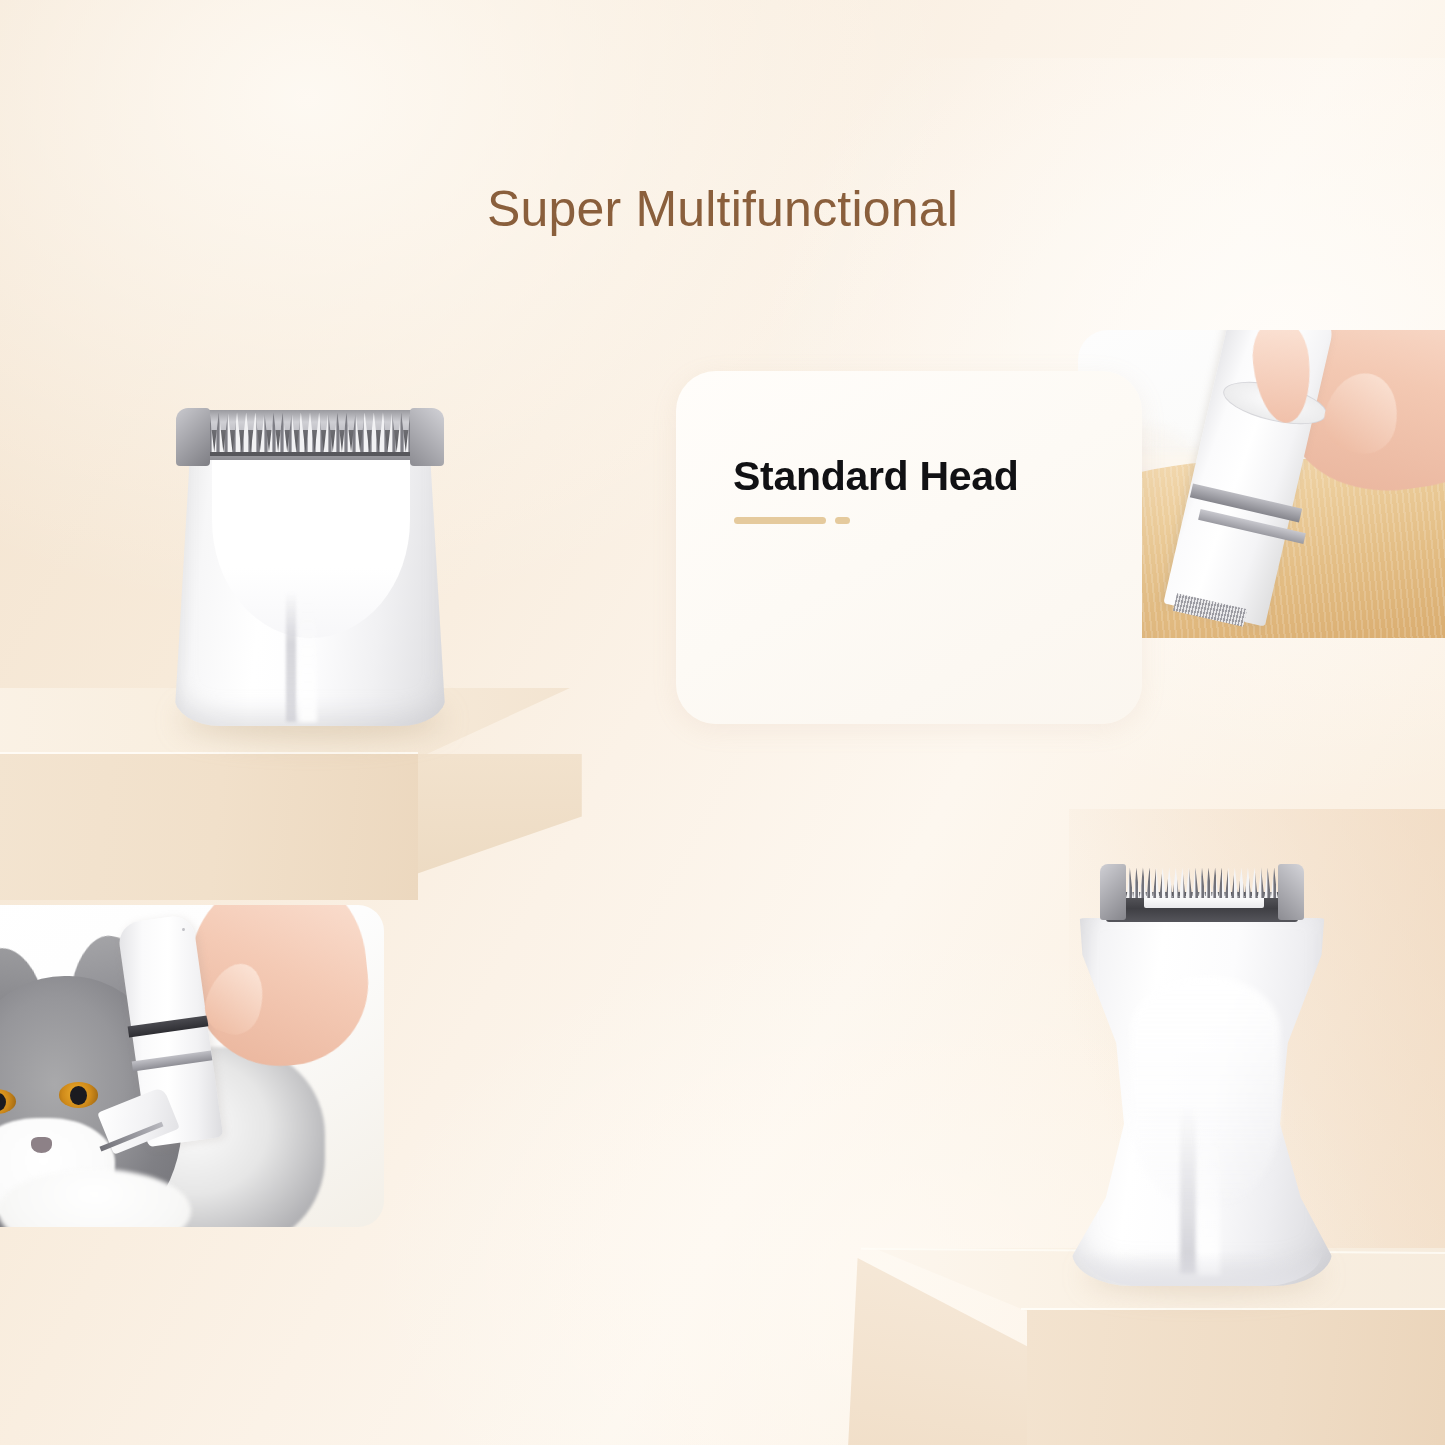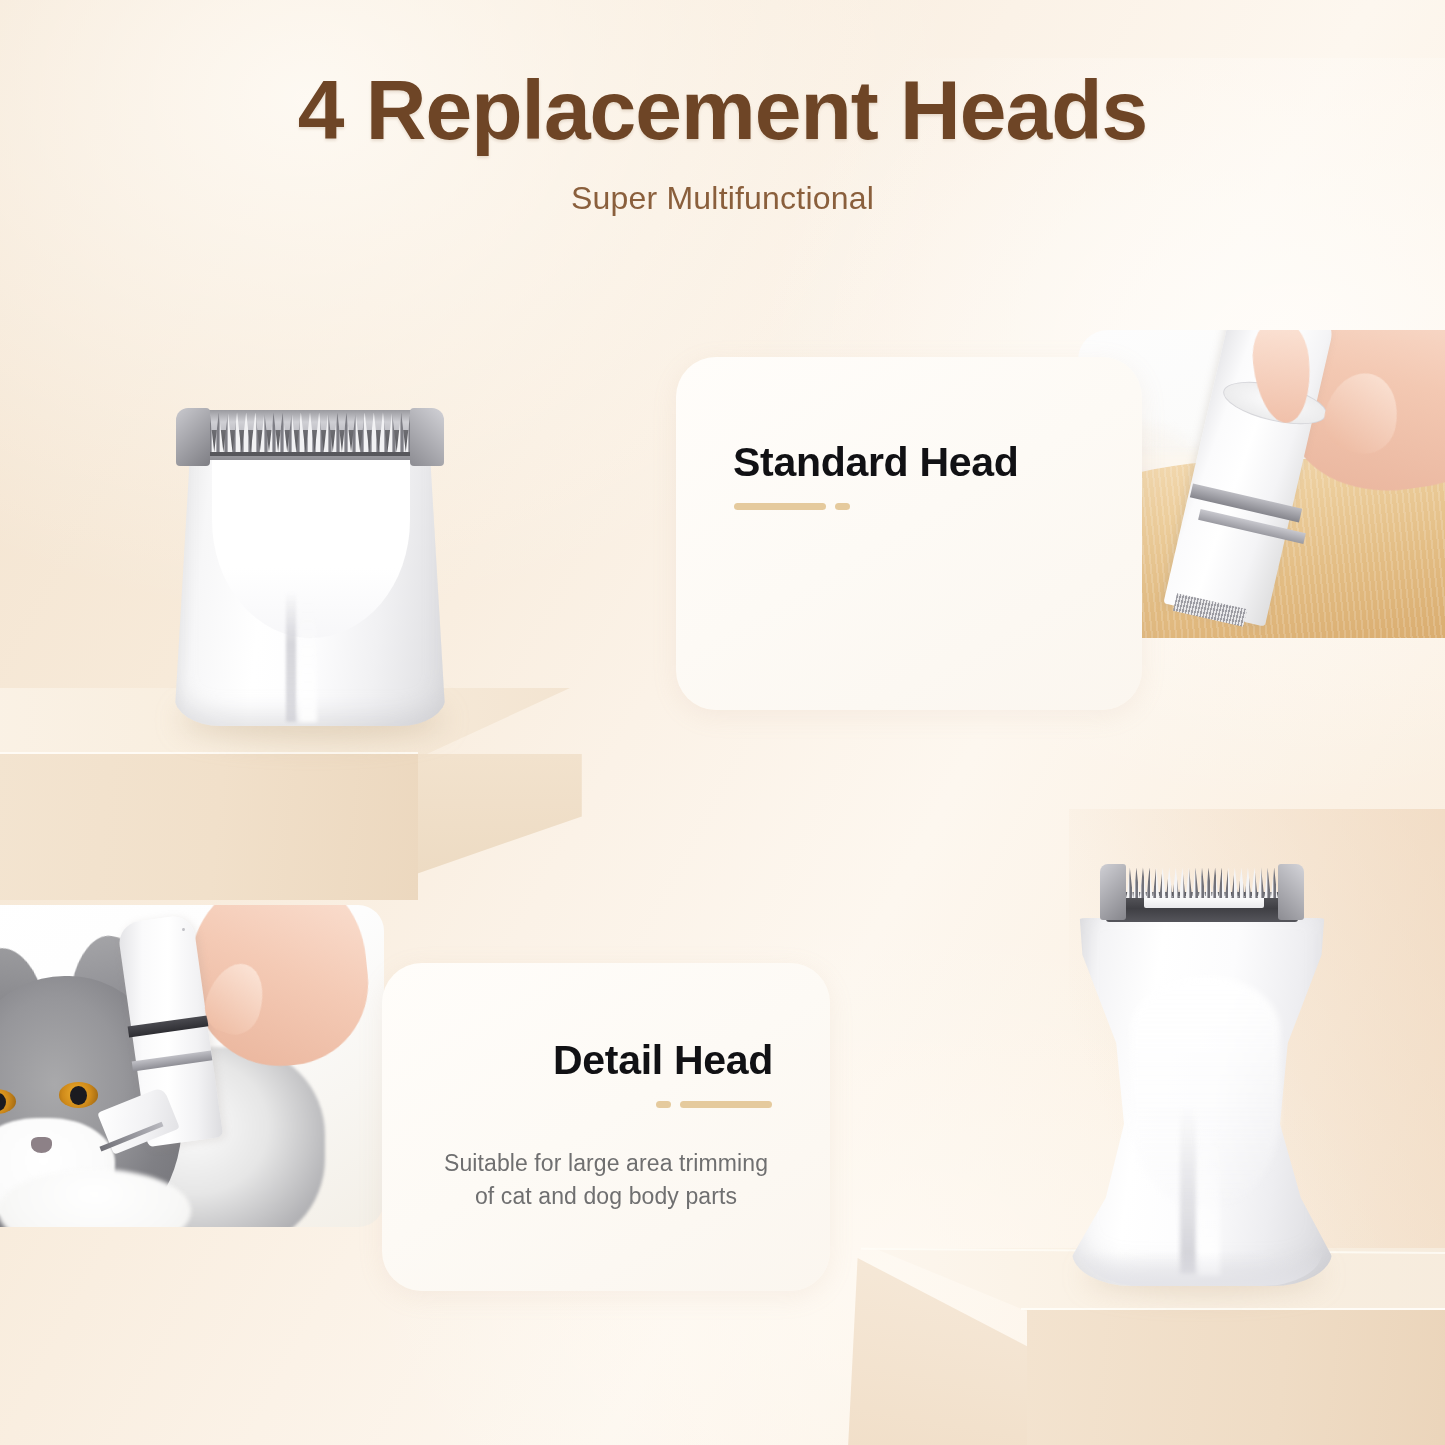--- a/index.html
+++ b/index.html
@@ -20,21 +20,21 @@
   .bg-glow-3{position:absolute;left:26%;bottom:-12%;width:70%;height:48%;
     background:radial-gradient(ellipse at 50% 50%,rgba(255,251,245,.72) 0%,rgba(253,246,236,0) 72%);}
   .bg-warm-r{position:absolute;right:0;top:56%;width:26%;height:48%;
     background:linear-gradient(250deg,rgba(235,206,176,.55) 0%,rgba(243,224,202,0) 72%);}
 
   
   .title{position:absolute;left:0;right:0;top:62px;text-align:center;
     font-size:84px;font-weight:700;letter-spacing:-1px;color:#6e4526;
     text-shadow:0 2px 3px rgba(120,80,44,.16);}
   .subtitle{position:absolute;left:0;right:0;top:180px;text-align:center;
-    font-size:32px;font-weight:400;color:#8a5f3c;letter-spacing:.2px;}
+    font-size:50px;font-weight:400;color:#8a5f3c;letter-spacing:.2px;}
 
   
   .pedestal{position:absolute;}
   .ped-left{left:-120px;top:688px;width:690px;height:210px;}
   .ped-left .top{position:absolute;left:0;top:0;width:100%;height:70px;
     background:linear-gradient(92deg,#fbf3e8 0%,#f8eddd 58%,#f3e4d1 100%);
     clip-path:polygon(0 0,100% 0,78% 100%,0 100%);}
   .ped-left .face{position:absolute;left:0;top:66px;width:78%;height:146px;
     background:linear-gradient(96deg,#f4e6d3 0%,#f1e0ca 62%,#ecd8bf 100%);}
   .ped-left .side{position:absolute;left:calc(78% - 2px);top:66px;width:24%;height:120px;
@@ -219,21 +219,21 @@
     background:linear-gradient(120deg,#ffffff 0%,#f2f2f4 60%,#e2e2e5 100%);
     border-radius:4px 10px 4px 4px;transform:rotate(-22deg);}
   .cat-clip-edge{position:absolute;left:32%;top:71%;width:16%;height:1.6%;
     background:linear-gradient(90deg,#6f6f76,#b9b9bf);transform:rotate(-22deg);}
   .cat-dot{position:absolute;left:52%;top:7%;width:3px;height:3px;border-radius:50%;
     background:#c2c2c7;transform:rotate(-8deg);}
 
   
   .card{position:absolute;background:linear-gradient(150deg,#fffdfa 0%,#fdfaf5 48%,#fbf6ef 100%);
     box-shadow:0 6px 26px rgba(196,168,136,.12);}
-  .card-standard{left:676px;top:357px;width:466px;height:353px;border-radius:40px;}
+  .card-standard{left:676px;top:371px;width:466px;height:353px;border-radius:40px;}
   .card-detail{left:382px;top:963px;width:448px;height:328px;border-radius:40px;}
 
   .card-head{position:absolute;font-size:41px;font-weight:700;color:#111114;letter-spacing:-.3px;}
   .card-desc{position:absolute;font-size:23px;line-height:33px;color:#6f6f70;letter-spacing:.1px;}
 
   .cs-head{left:57px;top:82px;}
   .cs-rule{position:absolute;left:58px;top:146px;display:flex;gap:9px;align-items:center;}
   .cs-desc{left:58px;top:192px;}
 
   .cd-head{right:57px;top:74px;}
@@ -247,21 +247,20 @@
 <body>
 
 <div class="stage">
 
   <div class="bg-base"></div>
   <div class="bg-glow-1"></div>
   <div class="bg-glow-2"></div>
   <div class="bg-glow-3"></div>
   <div class="bg-warm-r"></div>
 
-  <div class="title">4 Replacement Heads</div>
   <div class="subtitle">Super Multifunctional</div>
 
   <div class="pedestal ped-left">
     <div class="top"></div>
     <div class="side"></div>
     <div class="face"></div>
     <div class="edge"></div>
   </div>
 
   <div class="prod-shadow" style="left:180px;top:700px;width:264px;height:40px;background:rgba(186,160,128,.34);"></div>
@@ -318,31 +317,20 @@
     <div class="cat-hand"></div>
     <div class="cat-clip"></div>
     <div class="cat-clip-band"></div>
     <div class="cat-clip-band2"></div>
     <div class="cat-clip-blade"></div>
     <div class="cat-clip-edge"></div>
     <div class="cat-thumb"></div>
     <div class="cat-dot"></div>
   </div>
 
-  <div class="card card-detail">
-    <div class="card-head cd-head">Detail Head</div>
-    <div class="cd-rule">
-      <span class="rule-short"></span>
-      <span class="rule-long"></span>
-    </div>
-    <div class="card-desc cd-desc">
-      <div>Suitable for large area trimming</div>
-      <div>of cat and dog body parts</div>
-    </div>
-  </div>
 
   <div class="pedestal ped-right">
     <div class="side"></div>
     <div class="top"></div>
     <div class="face"></div>
     <div class="edge"></div>
     <div class="edge2"></div>
   </div>
 
   <div class="prod-shadow" style="left:1086px;top:1258px;width:236px;height:34px;background:rgba(186,160,128,.3);"></div>

